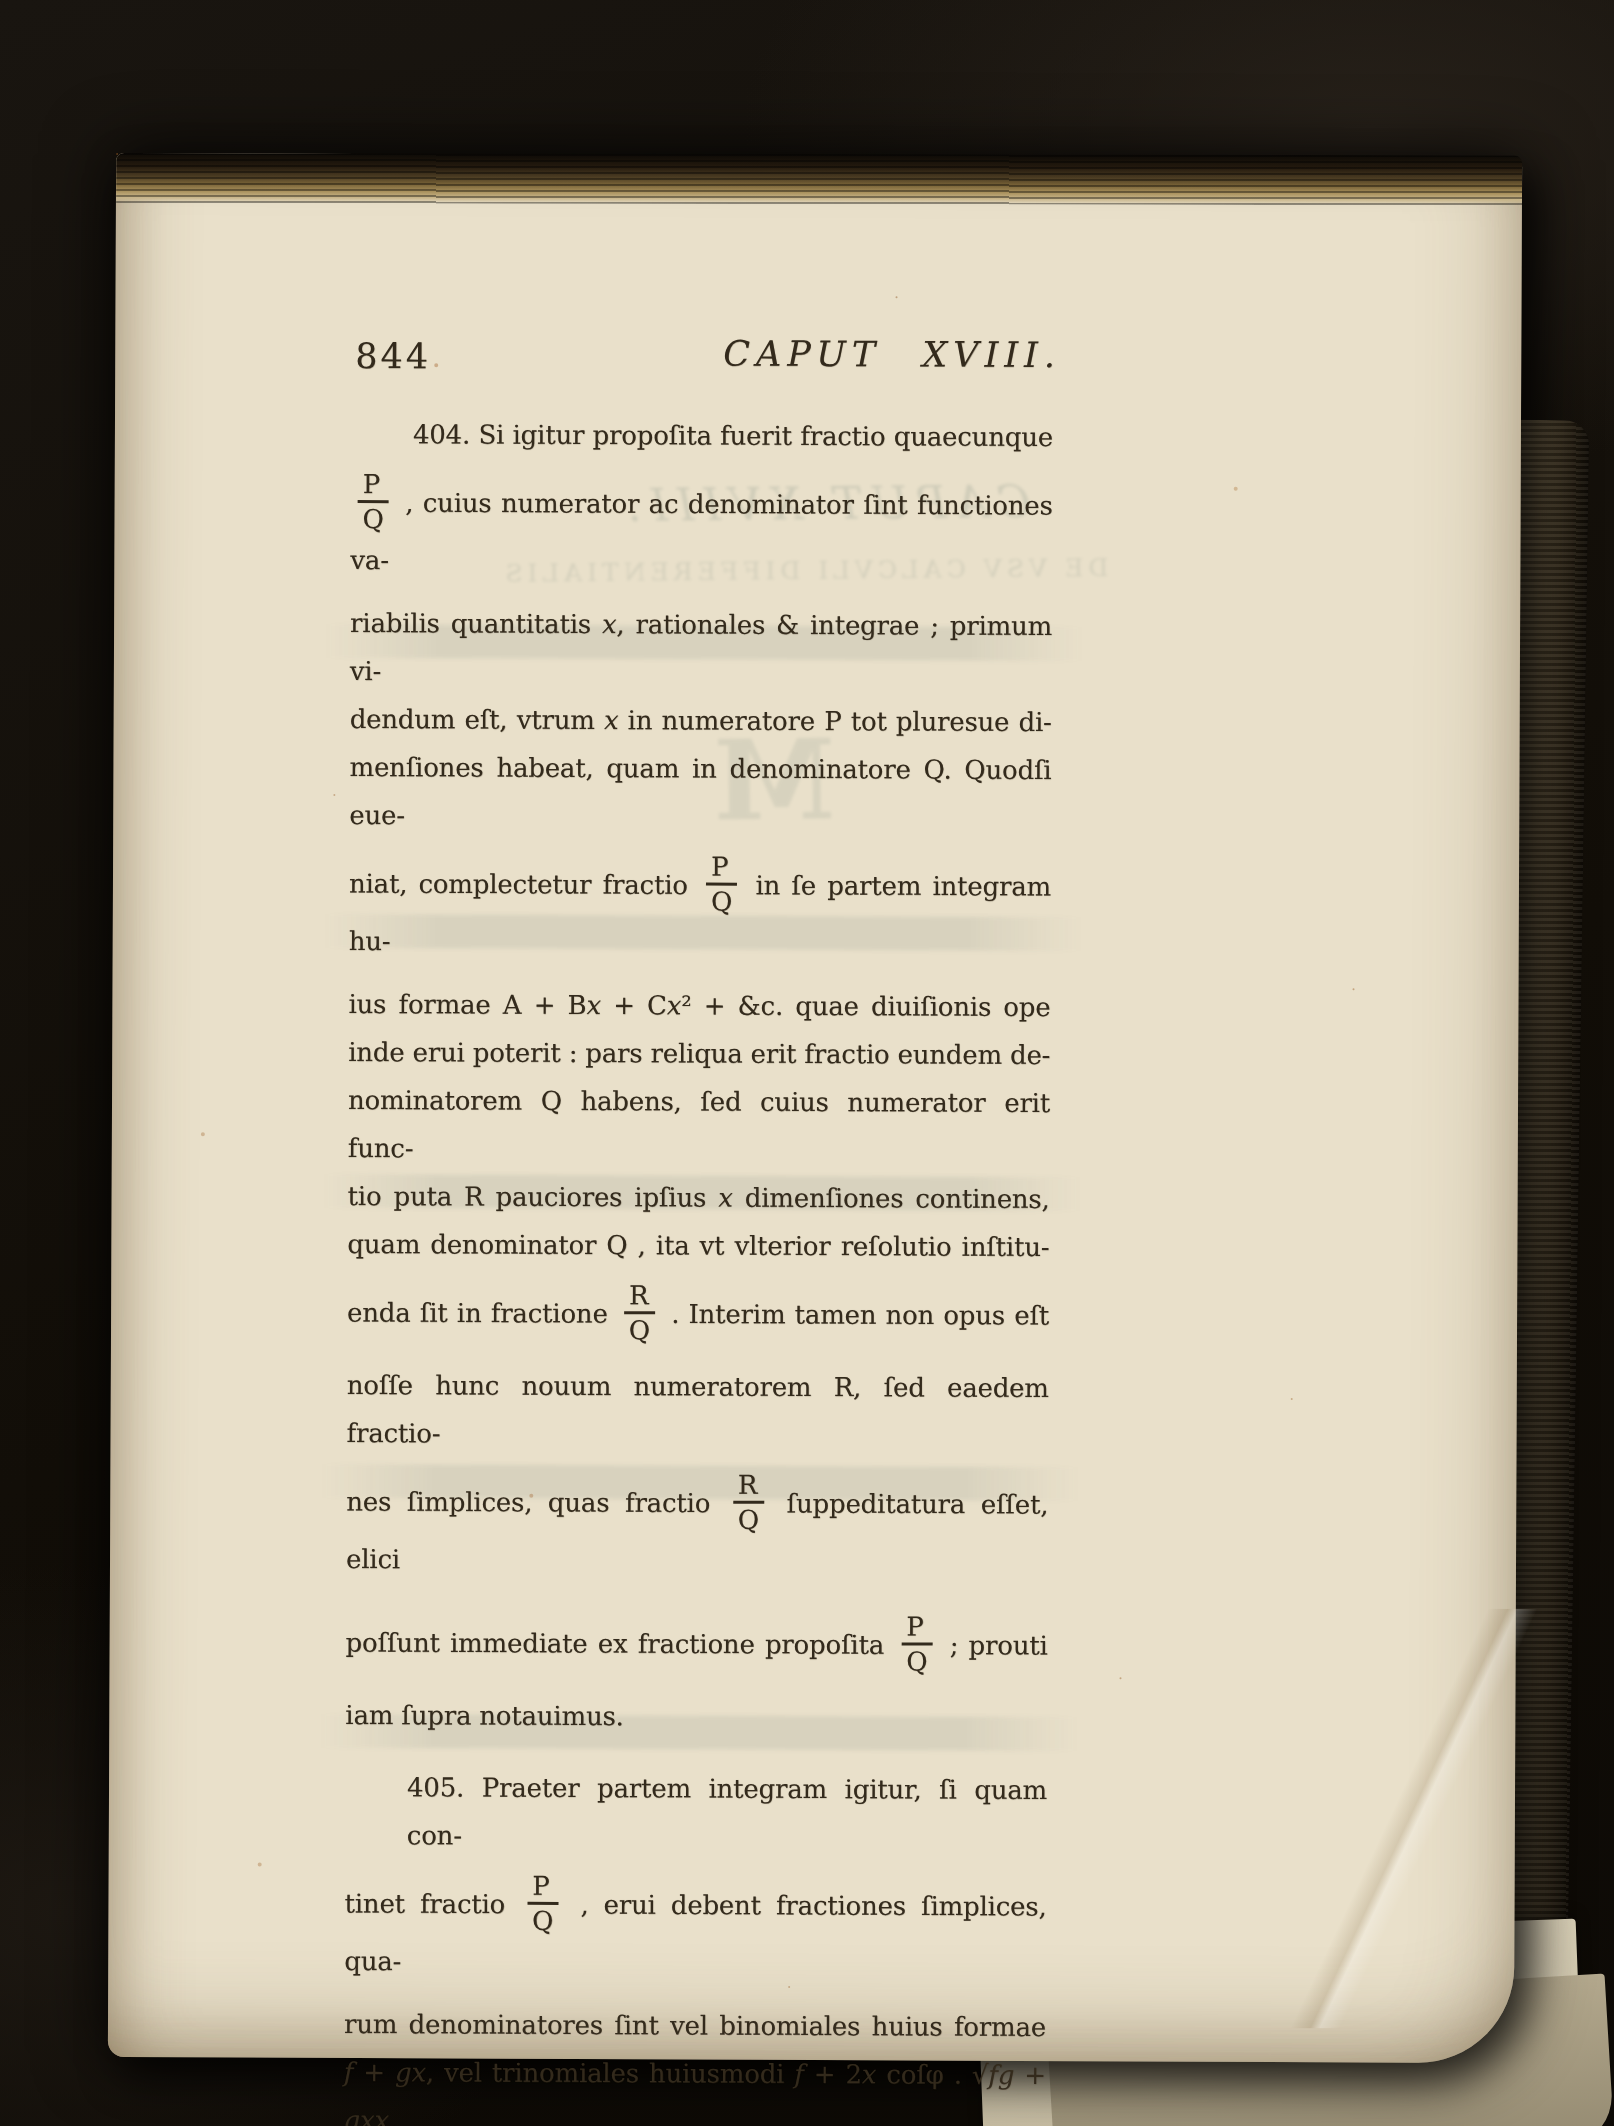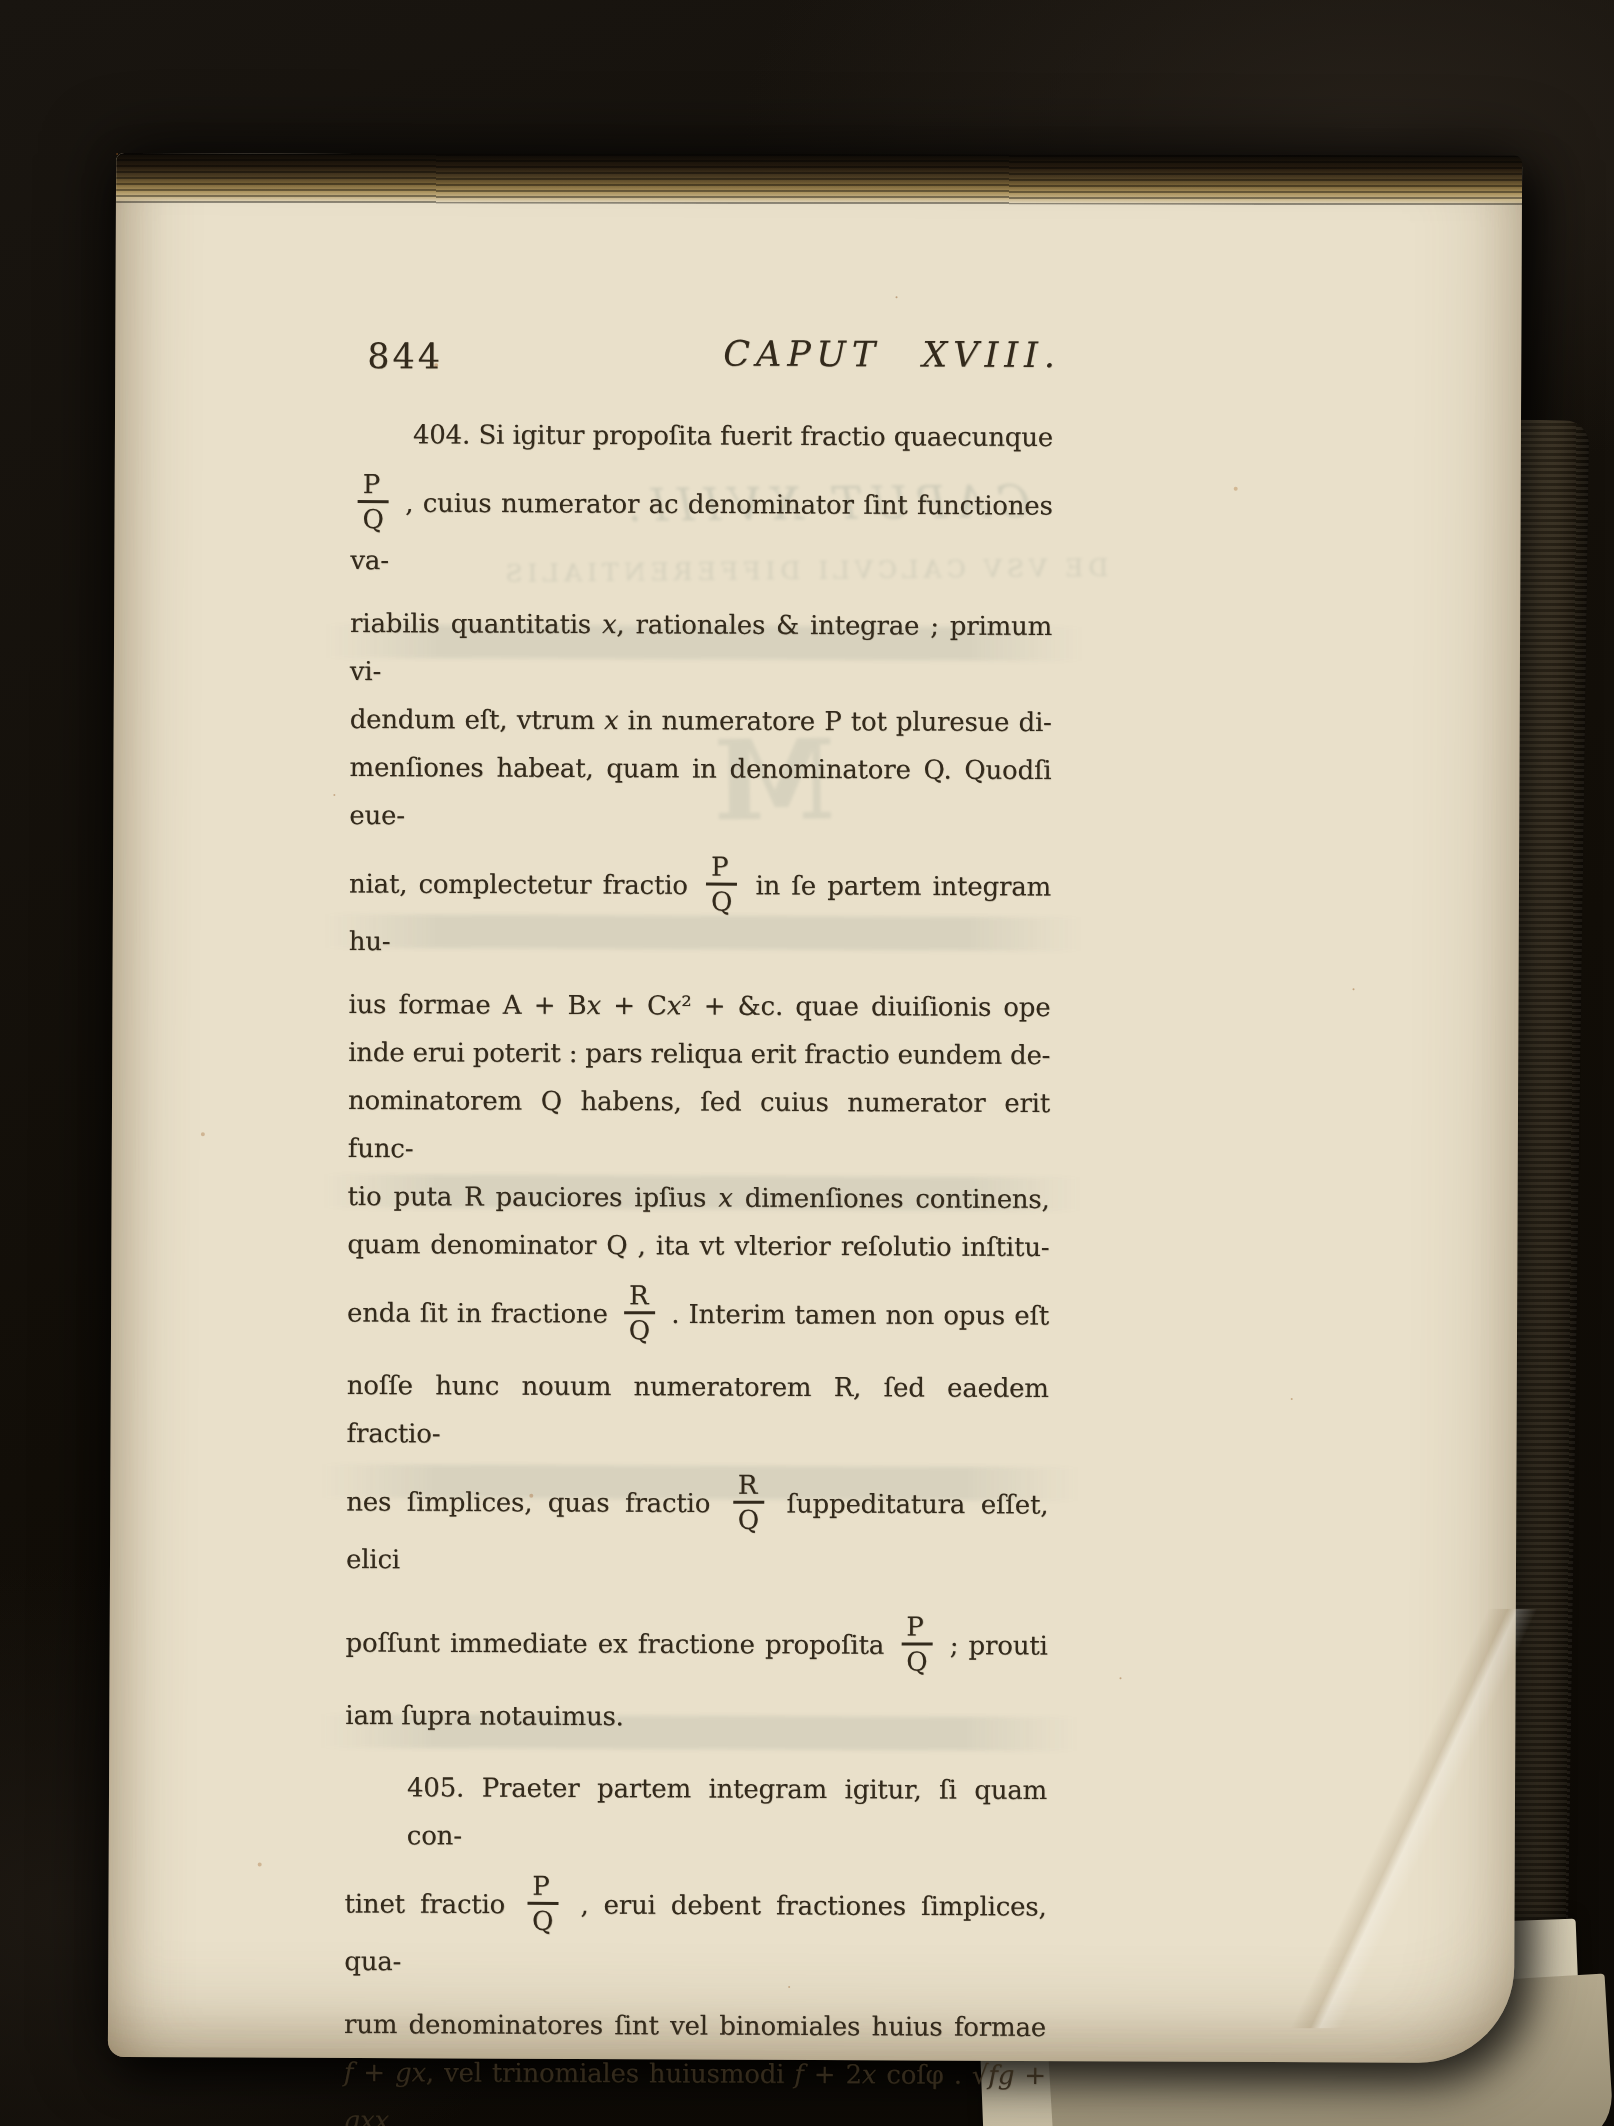--- a/index.html
+++ b/index.html
@@ -67,21 +67,21 @@
   .ghost-sub{left:340px;top:400px;width:700px;font-size:25px;letter-spacing:5px;
     opacity:.12;text-align:center;}
   .ghost-initial{left:600px;top:560px;font-size:110px;opacity:.10;font-weight:bold;}
   .ghost-band{position:absolute;left:210px;width:760px;height:34px;
     background:linear-gradient(90deg, rgba(74,95,91,0), rgba(74,95,91,.10) 15%, rgba(74,95,91,.10) 85%, rgba(74,95,91,0));
     filter:blur(2px);}
   
   .content{position:absolute;left:236px;top:178px;width:702px;color:#332a1c;
     text-shadow:0.3px 0.4px 0.7px rgba(52,40,22,.45);}
   .header-row{position:relative;height:52px;}
-  .page-number{position:absolute;left:16px;top:4px;font-size:35px;letter-spacing:3px;}
+  .page-number{position:absolute;left:4px;top:4px;font-size:35px;letter-spacing:3px;}
   .chapter-title{position:absolute;left:372px;top:0;font-size:35px;font-style:italic;
     letter-spacing:6px;word-spacing:24px;white-space:nowrap;}
   .body-text{margin-top:26px;}
   .para + .para{margin-top:24px;}
   .line{font-size:26px;line-height:48px;text-align:justify;text-align-last:justify;
     letter-spacing:-0.2px;white-space:normal;}
   .line.no-just{text-align-last:left;}
   .line.indent{padding-left:62px;}
   .line.has-frac{padding:15px 0;}
   .math{font-style:italic;}

